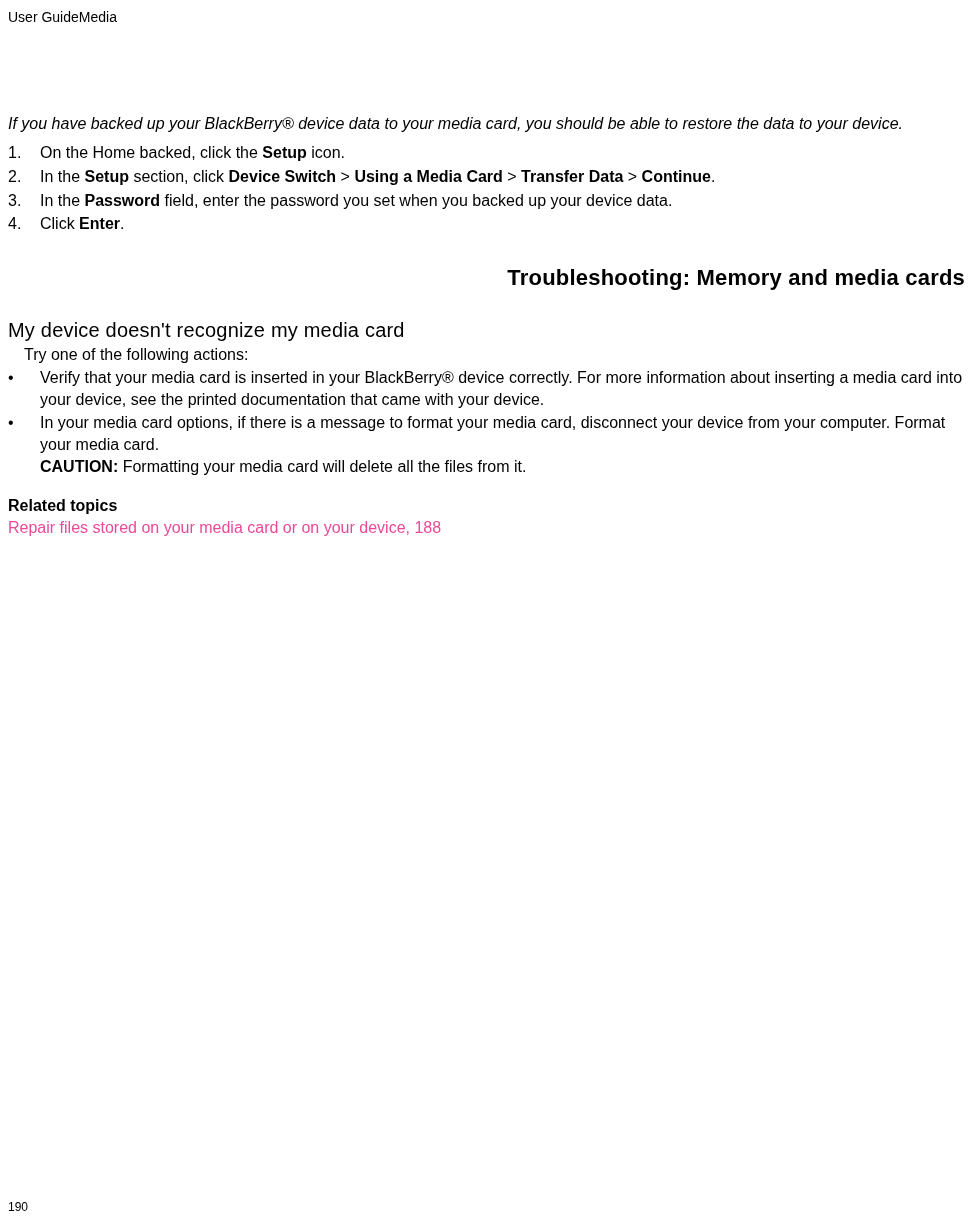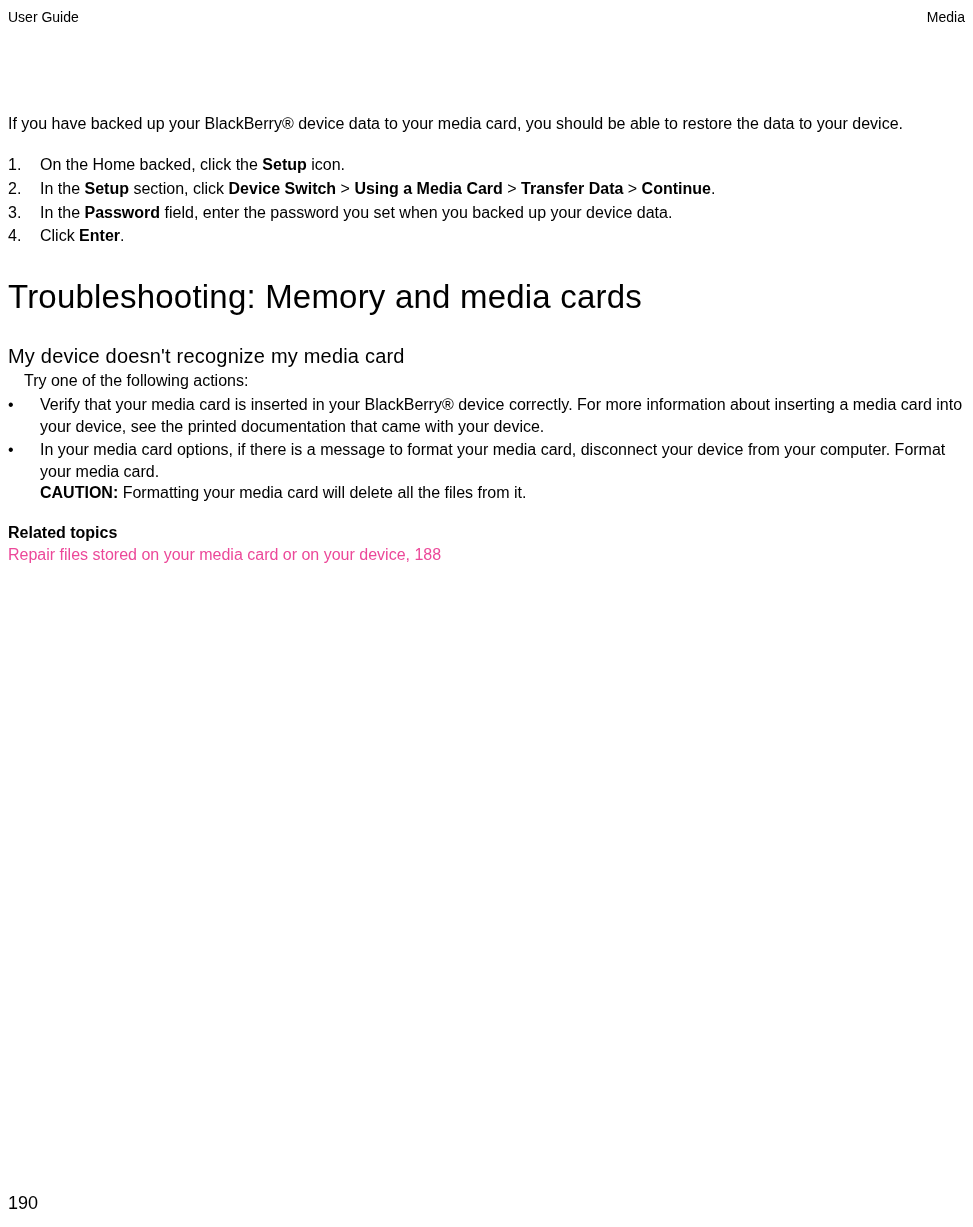--- a/index.html
+++ b/index.html
@@ -13,52 +13,53 @@
       line-height: 1.35;
       color: #000;
       width: 973px;
       height: 1227px;
       position: relative;
       padding: 0 8px;
       background: #fff;
     }
     .header {
       display: flex;
-      justify-content: space-between;
       padding: 8px 0;
       font-size: 14px;
     }
     .content {
       padding-top: 78px;
     }
     .intro {
-      margin-bottom: 20px;
+      margin-bottom: 8px;
+      font-style: italic;
     }
     .ol {
       list-style: none;
       padding-left: 0;
     }
     .ol .li {
       display: flex;
       margin-bottom: 2px;
     }
     .ol .num {
       width: 32px;
       flex-shrink: 0;
     }
     .ol .txt {
       flex: 1;
     }
     .h1 {
       font-family: Verdana, "Segoe UI", sans-serif;
-      font-weight: normal;
-      font-size: 33px;
+      font-weight: bold;
+      font-size: 22px;
       margin-top: 28px;
       margin-bottom: 24px;
       letter-spacing: 0.2px;
+      text-align: right;
     }
     .h2 {
       font-family: Verdana, "Segoe UI", sans-serif;
       font-weight: normal;
       font-size: 20px;
       margin-bottom: 0;
       letter-spacing: 0.2px;
     }
     .try {
       margin-bottom: 2px;
@@ -85,21 +86,21 @@
     }
     .link {
       color: #ec4899;
       text-decoration: none;
       cursor: pointer;
     }
     .footer {
       position: absolute;
       bottom: 12px;
       left: 8px;
-      font-size: 18px;
+      font-size: 12px;
     }
     .b {
       font-weight: bold;
     }
   </style>
 </head>
 <body>
 
 <div class="header">
   <span>User Guide</span>

